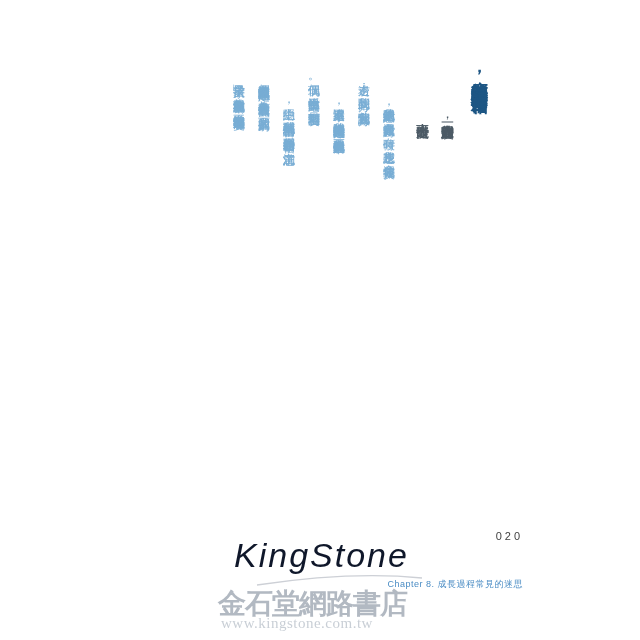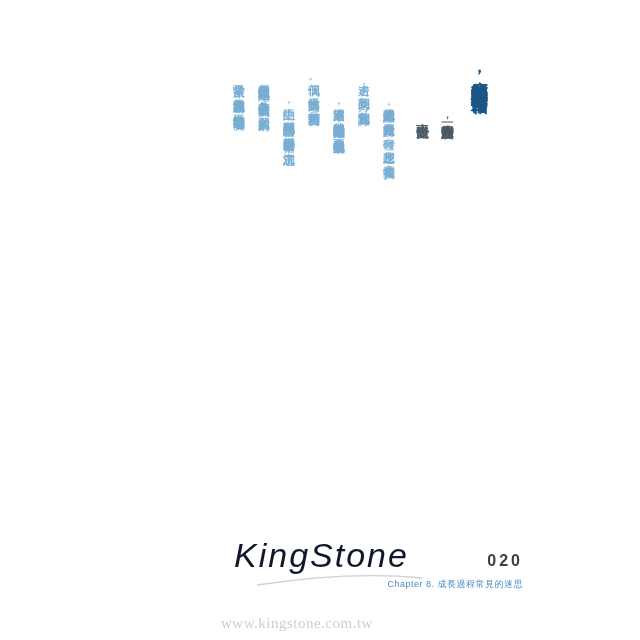--- a/index.html
+++ b/index.html
@@ -53,25 +53,25 @@
     line-height: 25px;
     color: #78add4;
     white-space: nowrap;
   }
   .body-col.indent {
     padding-top: 24px;
   }
   
   .page-number {
     position: absolute;
-    top: 552px;
+    top: 530px;
     right: 117px;
     font-family: "Liberation Sans", "DejaVu Sans", sans-serif;
-    font-size: 16px;
-    font-weight: bold;
+    font-size: 11px;
+    font-weight: normal;
     letter-spacing: 3px;
     color: #3f3f3f;
   }
   .chapter-footer {
     position: absolute;
     top: 578px;
     right: 117px;
     font-family: "Liberation Sans", "DejaVu Sans", sans-serif;
     font-size: 9px;
     letter-spacing: 0.5px;
@@ -144,16 +144,17 @@
   <div class="page-number">020</div>
 
   <div class="chapter-footer">Chapter 8.  成長過程常見的迷思</div>
 
   <div class="wm-brand">KingStone</div>
 
   <svg class="wm-swoosh" width="168" height="18" viewBox="0 0 168 18">
     <path d="M1,15 Q95,1 166,8" fill="none" stroke="#cdd0d6" stroke-width="1.3"></path>
   </svg>
 
+  <div class="wm-store">金石堂網路書店</div>
 
   <div class="wm-url">www.kingstone.com.tw</div>
 
 </div>
 
 </body></html>

